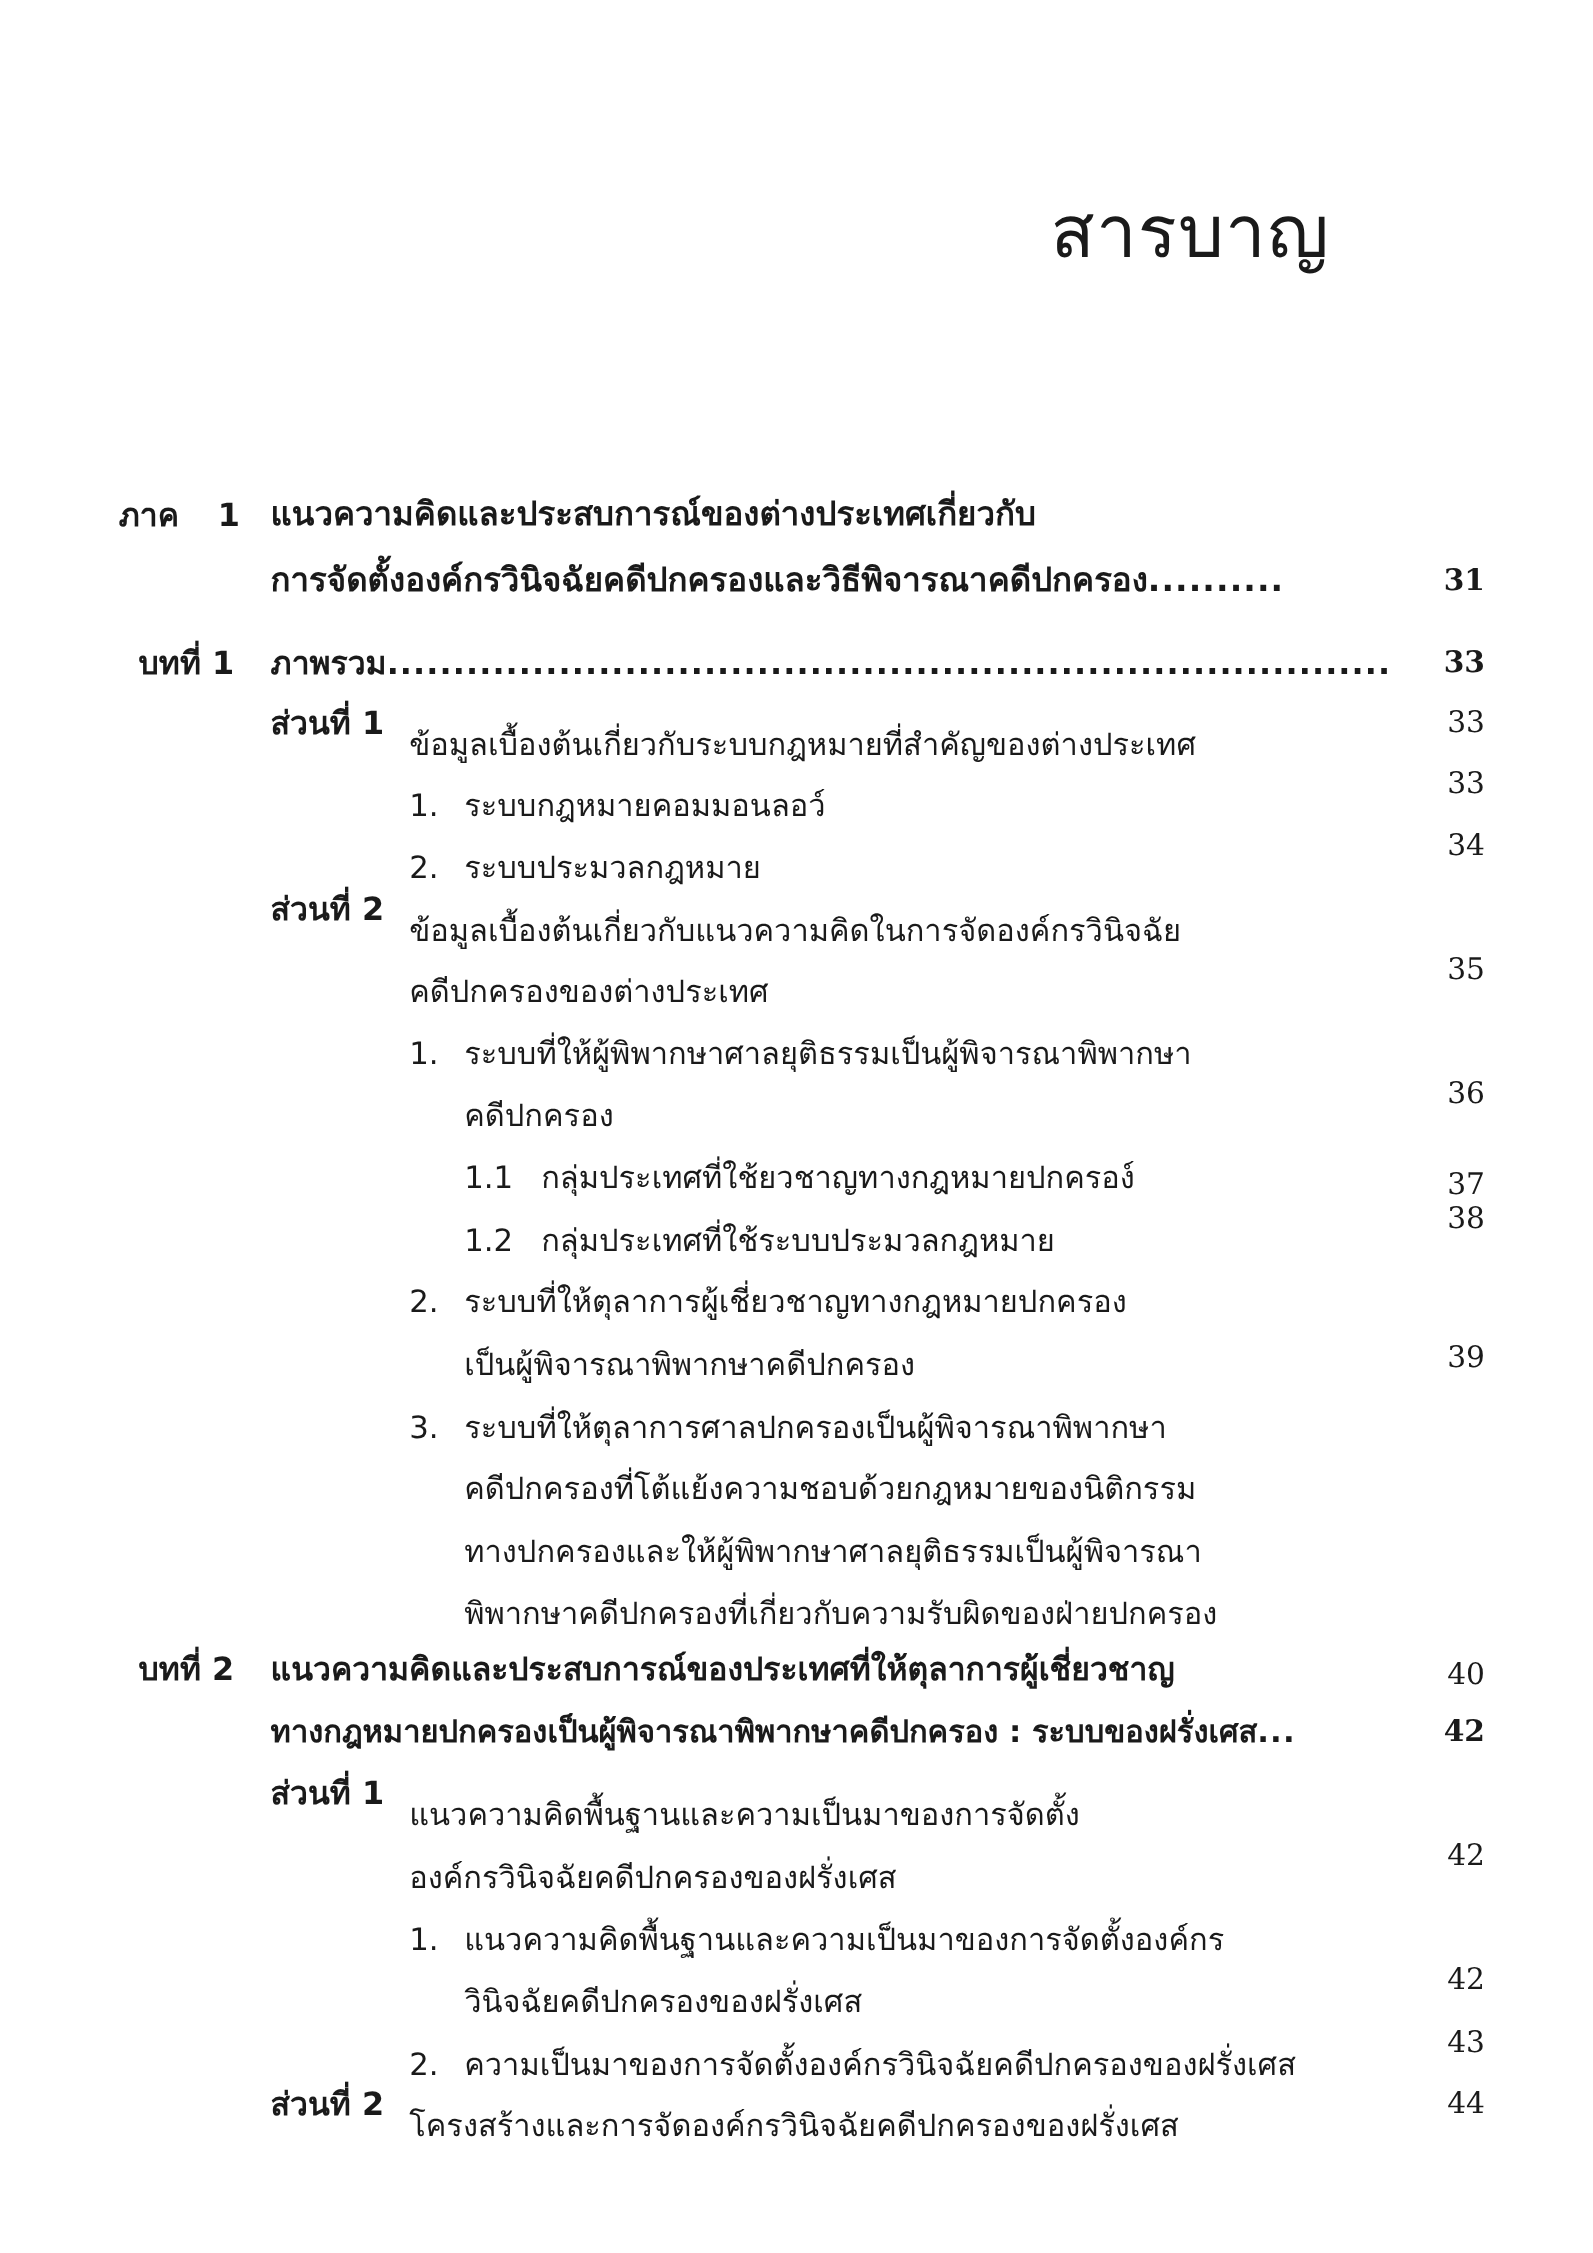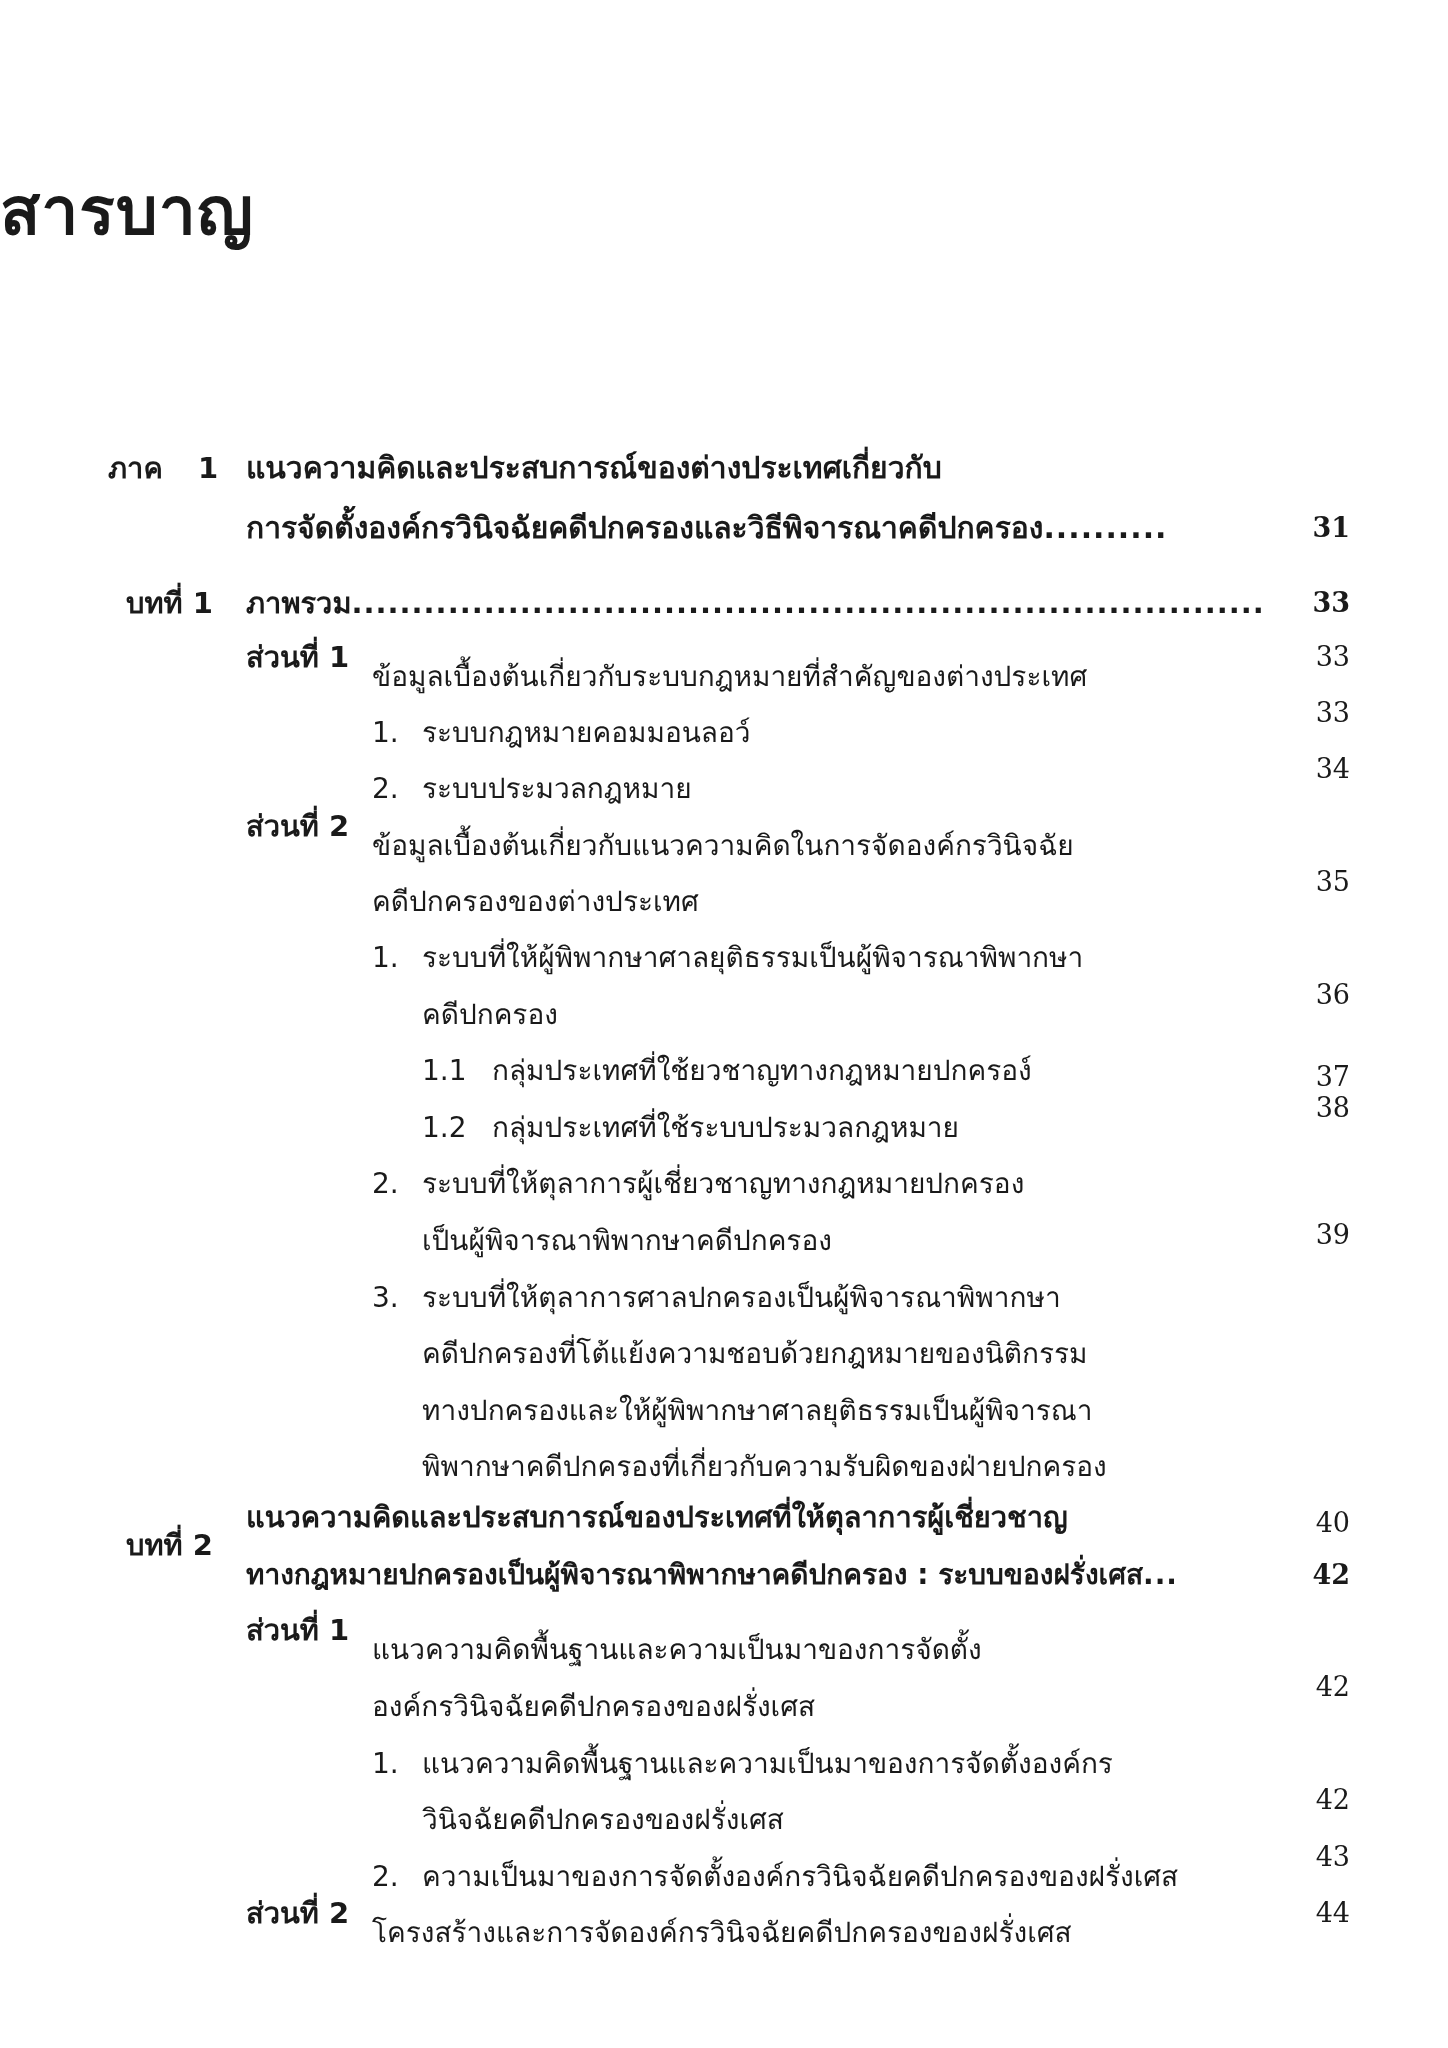--- a/index.html
+++ b/index.html
@@ -1,19 +1,19 @@
 <!DOCTYPE html>
 <html><head>
   <meta charset="utf-8">
   <style>
     html, body { margin: 0; padding: 0; background: #ffffff; }
     body { width: 1448px; height: 2048px; position: relative; overflow: hidden;
            font-family: "DejaVu Serif", "Liberation Serif", serif; color: #1a1a1a; }
-    .title { position: absolute; top: 158px; left: 0; width: 1209px; text-align: left;
-             font-size: 66px; font-weight: bold; font-family: "DejaVu Sans", sans-serif; letter-spacing: 1px; }
+    .title { position: absolute; top: 158px; left: 0; width: 1209px; text-align: right;
+             font-size: 66px; font-weight: normal; font-family: "DejaVu Sans", sans-serif; letter-spacing: 1px; }
     .line { position: absolute; font-size: 29px; line-height: 40px; white-space: nowrap; }
     .bold { font-weight: bold; font-family: "DejaVu Sans", sans-serif; }
     .reg { font-family: "DejaVu Sans", sans-serif; font-weight: normal; font-size: 28px; margin-top: 20px; }
     .label { position: absolute; font-size: 29px; line-height: 40px; white-space: nowrap; font-weight: bold;
              font-family: "DejaVu Sans", sans-serif; }
     .page { position: absolute; right: 98px; font-size: 27px; line-height: 40px; text-align: right;
             font-family: "DejaVu Serif", serif; }
     .page.bold { font-family: "DejaVu Serif", serif; font-weight: bold; }
     .dots { letter-spacing: 1px; }
   </style>
@@ -78,21 +78,21 @@
 
     <span class="line reg" style="top:1258px;left:372px;">3.</span>
     <span class="line reg" style="top:1258px;left:422px;">ระบบที่ให้ตุลาการศาลปกครองเป็นผู้พิจารณาพิพากษา</span>
     <span class="line reg" style="top:1314px;left:422px;">คดีปกครองที่โต้แย้งความชอบด้วยกฎหมายของนิติกรรม</span>
     <span class="line reg" style="top:1371px;left:422px;">ทางปกครองและให้ผู้พิพากษาศาลยุติธรรมเป็นผู้พิจารณา</span>
     <span class="line reg" style="top:1427px;left:422px;">พิพากษาคดีปกครองที่เกี่ยวกับความรับผิดของฝ่ายปกครอง</span>
     <span class="page" style="top:1503px;">40</span>
   </div>
 
   <div>
-    <span class="label" style="top:1497px;left:126px;margin-top:28px;">บทที่ 2</span>
+    <span class="label" style="top:1497px;left:126px;">บทที่ 2</span>
     <span class="line bold" style="top:1497px;left:246px;">แนวความคิดและประสบการณ์ของประเทศที่ให้ตุลาการผู้เชี่ยวชาญ</span>
     <span class="line bold" style="top:1555px;left:246px;font-size:28px;">
       <span>ทางกฎหมายปกครองเป็นผู้พิจารณาพิพากษาคดีปกครอง : ระบบของฝรั่งเศส</span><span class="dots">...</span>
     </span>
     <span class="page bold" style="top:1555px;">42</span>
 
     <span class="label" style="top:1610px;left:246px;">ส่วนที่ 1</span>
     <span class="line reg" style="top:1610px;left:372px;">แนวความคิดพื้นฐานและความเป็นมาของการจัดตั้ง</span>
     <span class="line reg" style="top:1667px;left:372px;">องค์กรวินิจฉัยคดีปกครองของฝรั่งเศส</span>
     <span class="page" style="top:1667px;">42</span>

